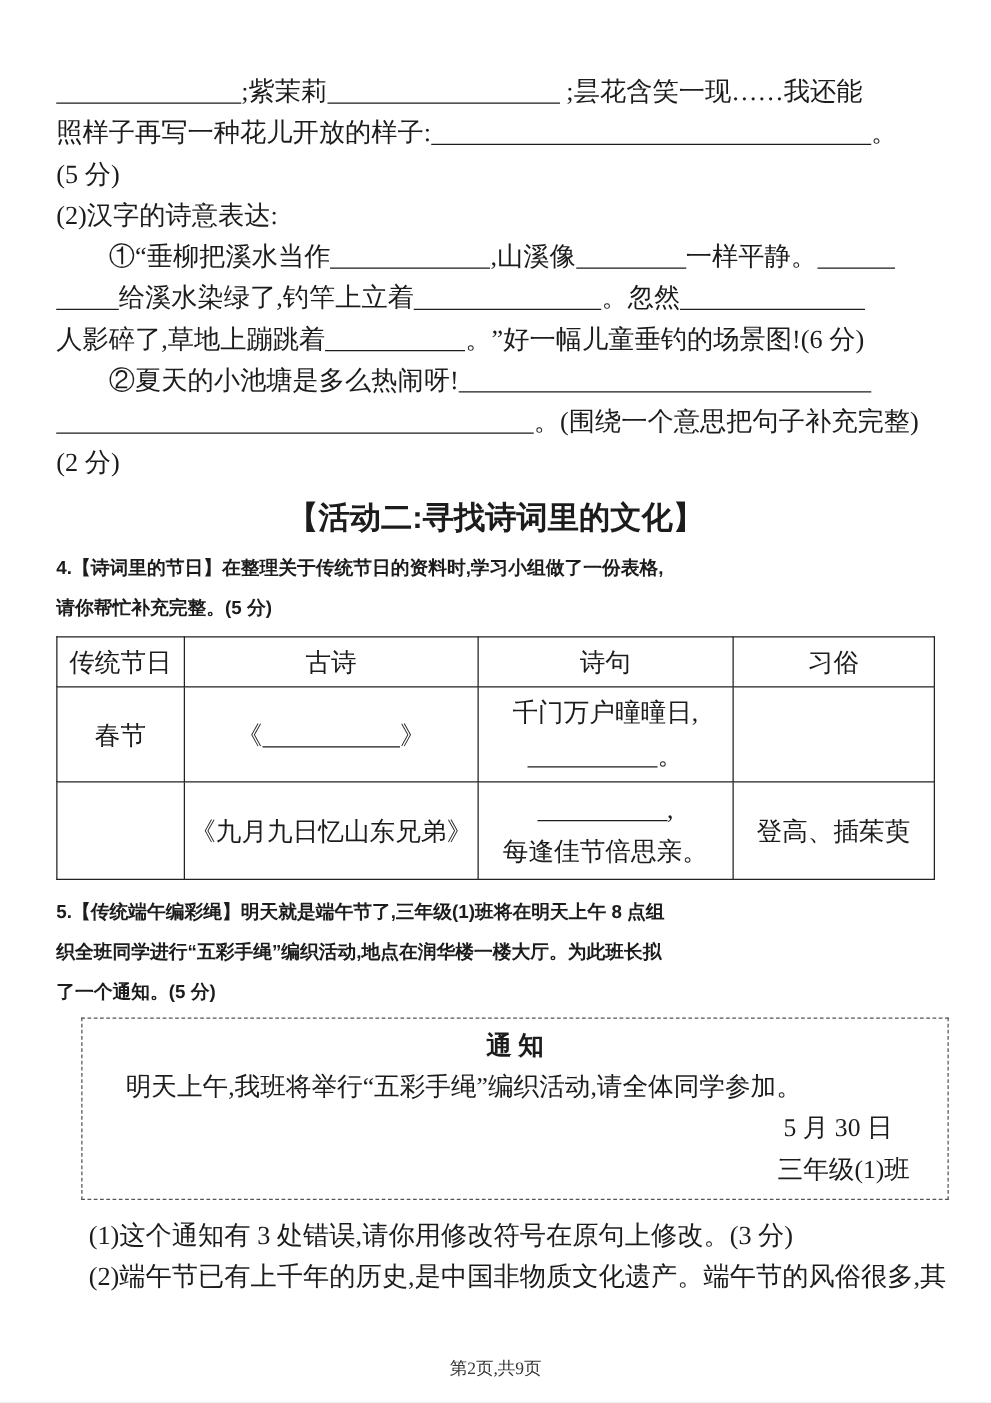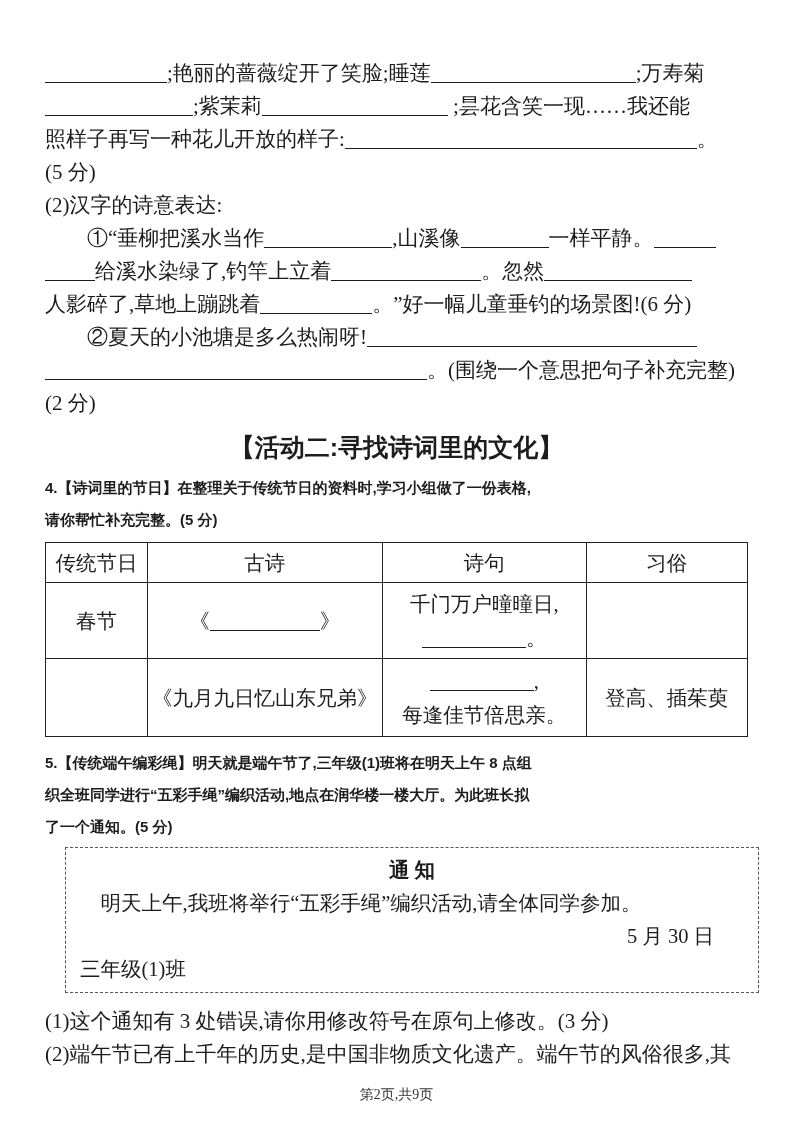--- a/index.html
+++ b/index.html
@@ -37,35 +37,34 @@
   table.festival tbody tr.r2 td { height:78px; }
   .vline { line-height:34px; white-space:nowrap; }
   .notice-box {
     margin:4px 0 12px 20px; width:694px; height:146px;
     border:1.6px dashed #555; padding:6px 14px 0 14px;
     font-size:20.5px; line-height:33px;
   }
   .notice-title { text-align:center;font-weight:bold; }
   .notice-body { text-indent:1em; white-space:nowrap; }
   .notice-date { text-align:right; padding-right:30px; }
-  .notice-sign { text-align:left; padding-right:16px; }
-  .q5-items { margin-top:12px; }
+  .notice-sign { text-align:right; padding-right:16px; }
+  .q5-items { margin-top:12px;margin-left:26px; }
   .page-footer {
     position:absolute; left:0; right:0; bottom:18px;
     text-align:center; font-size:14px; color:#333;
   }
   section { display:block; }
 </style>
 </head>
 <body>
 
 <div class="page">
 
   <section>
-    <div class="line"><span class="blank" style="width: 122px;"></span><span>;艳丽的蔷薇绽开了笑脸;睡莲</span><span class="blank" style="width: 205px;"></span><span>;万寿菊</span></div>
     <div class="line"><span class="blank" style="width: 148px;"></span><span>;紫茉莉</span><span class="blank" style="width: 186px;"></span><span> ;昙花含笑一现……我还能</span></div>
     <div class="line"><span>照样子再写一种花儿开放的样子:</span><span class="blank" style="width: 352px;"></span><span>。</span></div>
     <div class="line"><span>(5 分)</span></div>
     <div class="line"><span>(2)汉字的诗意表达:</span></div>
     <div class="line indent"><span>①“垂柳把溪水当作</span><span class="blank" style="width: 128px;"></span><span>,山溪像</span><span class="blank" style="width: 88px;"></span><span>一样平静。</span><span class="blank" style="width: 62px;"></span></div>
     <div class="line"><span class="blank" style="width: 50px;"></span><span>给溪水染绿了,钓竿上立着</span><span class="blank" style="width: 150px;"></span><span>。忽然</span><span class="blank" style="width: 148px;"></span></div>
     <div class="line"><span>人影碎了,草地上蹦跳着</span><span class="blank" style="width: 112px;"></span><span>。”好一幅儿童垂钓的场景图!(6 分)</span></div>
     <div class="line indent"><span>②夏天的小池塘是多么热闹呀!</span><span class="blank" style="width: 330px;"></span></div>
     <div class="line"><span class="blank" style="width: 382px;"></span><span>。(围绕一个意思把句子补充完整)</span></div>
     <div class="line"><span>(2 分)</span></div>

